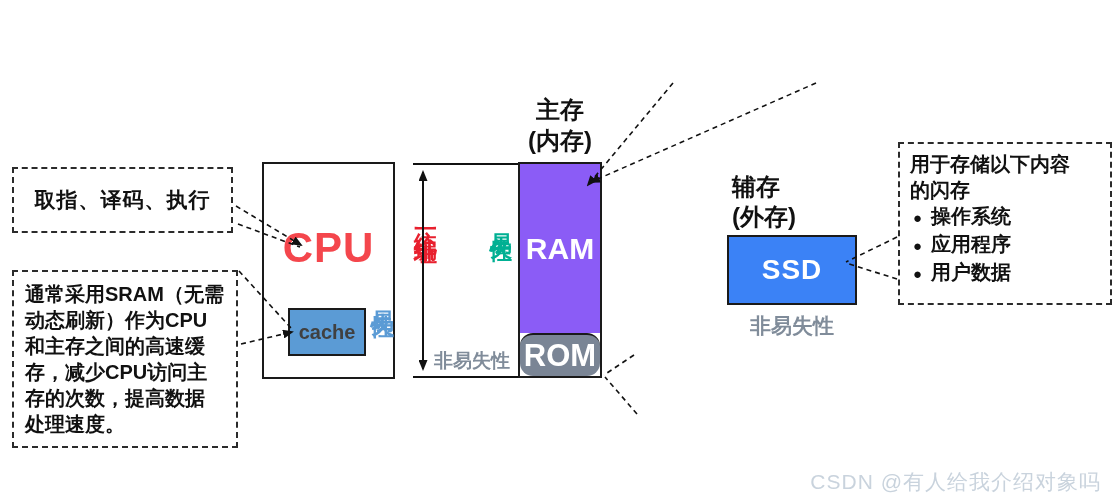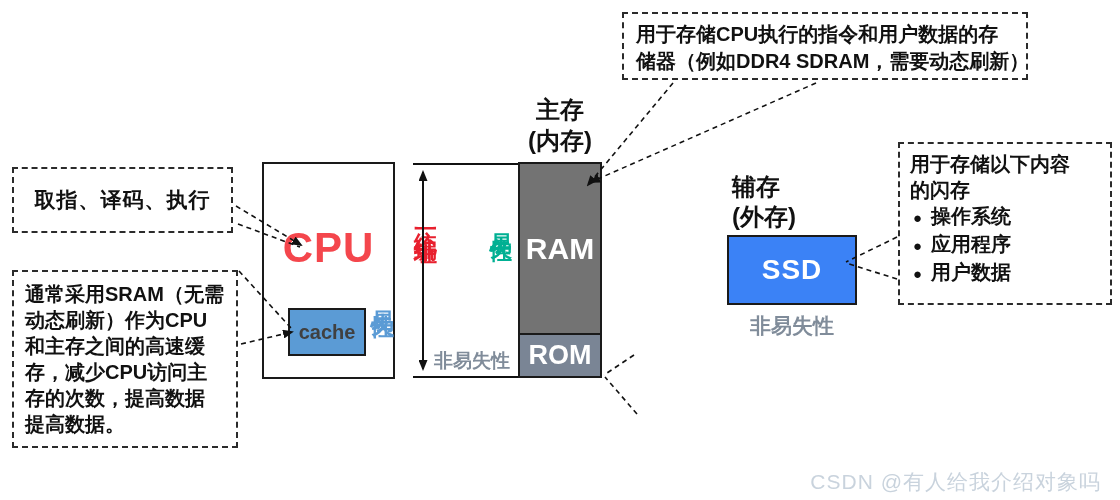--- a/index.html
+++ b/index.html
@@ -29,24 +29,24 @@
   .cache-box{position:absolute;left:24px;top:144px;width:78px;height:48px;background:#5B9BD5;
              border:2px solid #1a1a1a;box-sizing:border-box;display:flex;align-items:center;
              justify-content:center;color:#404040;font-weight:700;font-size:20px;}
   .vtext{writing-mode:vertical-rl;text-orientation:upright;font-weight:700;}
   .cpu-volatile{position:absolute;left:104px;top:128px;font-size:23px;color:#5B9BD5;letter-spacing:2px;}
   
   .mem-title{position:absolute;left:500px;top:94px;width:120px;text-align:center;font-size:24px;
              line-height:31px;font-weight:700;z-index:2;}
   .mem-block{position:absolute;left:518px;top:162px;width:84px;height:216px;border:2px solid #1a1a1a;
              box-sizing:border-box;display:flex;flex-direction:column;z-index:2;}
-  .mem-ram{height:169px;background:#737373;display:flex;align-items:center;justify-content:center;
+  .mem-ram{height:169px;background:#8b5cf6;display:flex;align-items:center;justify-content:center;
            color:#fff;font-weight:700;font-size:30px;}
   .mem-rom{flex:1;background:#7A8595;border-top:2px solid #1a1a1a;display:flex;align-items:center;
-           justify-content:center;color:#fff;font-weight:700;font-size:27px;}
+           justify-content:center;color:#fff;font-weight:700;font-size:31px;border-radius:13px;}
   .unified{position:absolute;left:411px;top:213px;font-size:23px;color:#E8202E;letter-spacing:3px;z-index:2;}
   .mem-volatile{position:absolute;left:486px;top:216px;font-size:22px;color:#00B093;letter-spacing:3px;z-index:2;}
   .mem-nonvolatile{position:absolute;left:434px;top:348px;font-size:19px;font-weight:700;color:#808C9A;
                    white-space:nowrap;z-index:2;}
   
   .sto-title{position:absolute;left:732px;top:172px;width:120px;font-size:24px;
              line-height:30px;font-weight:700;z-index:2;}
   .ssd-box{position:absolute;left:727px;top:235px;width:130px;height:70px;background:#3b82f6;
            border:2px solid #1a1a1a;box-sizing:border-box;display:flex;align-items:center;
            justify-content:center;color:#fff;font-size:28px;font-weight:700;letter-spacing:1px;z-index:2;}
@@ -66,27 +66,23 @@
   <div class="dashed box-fetch">
     <div class="line">取指、译码、执行</div>
   </div>
 
   <div class="dashed box-sram">
     <div class="line">通常采用SRAM（无需</div>
     <div class="line">动态刷新）作为CPU</div>
     <div class="line">和主存之间的高速缓</div>
     <div class="line">存，减少CPU访问主</div>
     <div class="line">存的次数，提高数据</div>
-    <div class="line">提高数据。</div>
+    <div class="line">处理速度。</div>
   </div>
 
-  <div class="dashed box-ddr4">
-    <div class="line">用于存储CPU执行的指令和用户数据的存</div>
-    <div class="line">储器（例如DDR4 SDRAM，需要动态刷新）</div>
-  </div>
 
   <div class="dashed box-flash">
     <div class="line">用于存储以下内容</div>
     <div class="line">的闪存</div>
     <div class="bullet-row">
       <span class="dot">●</span>
       <span>操作系统</span>
     </div>
     <div class="bullet-row">
       <span class="dot">●</span>

